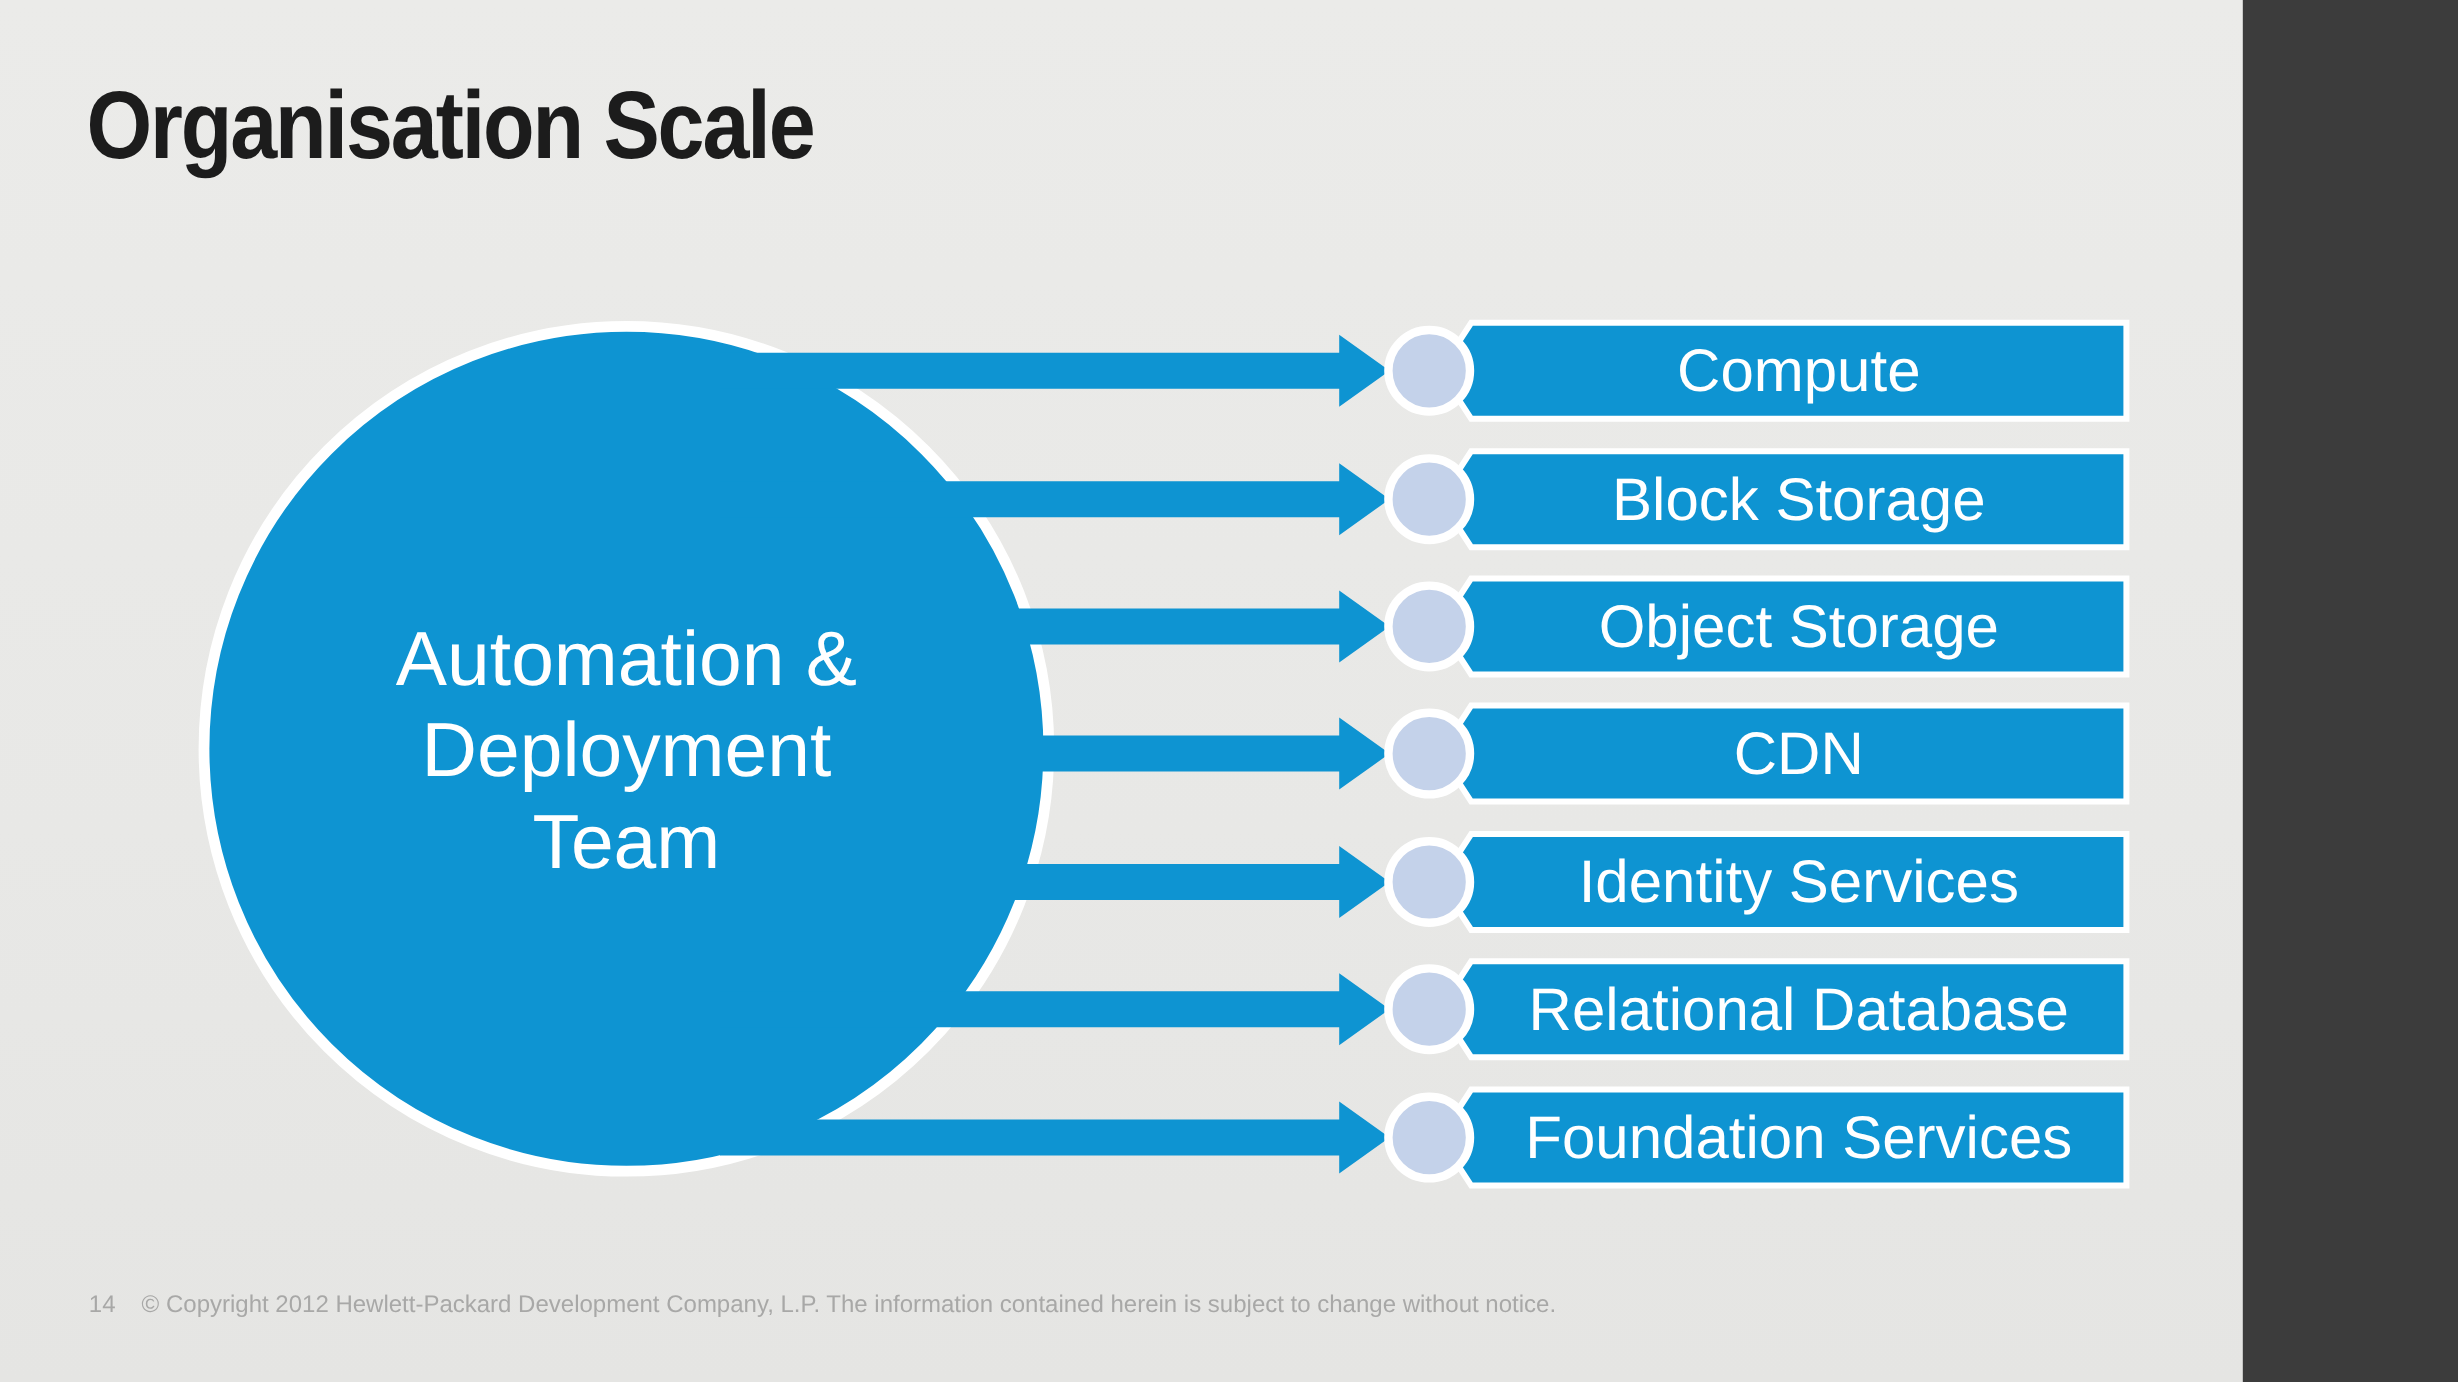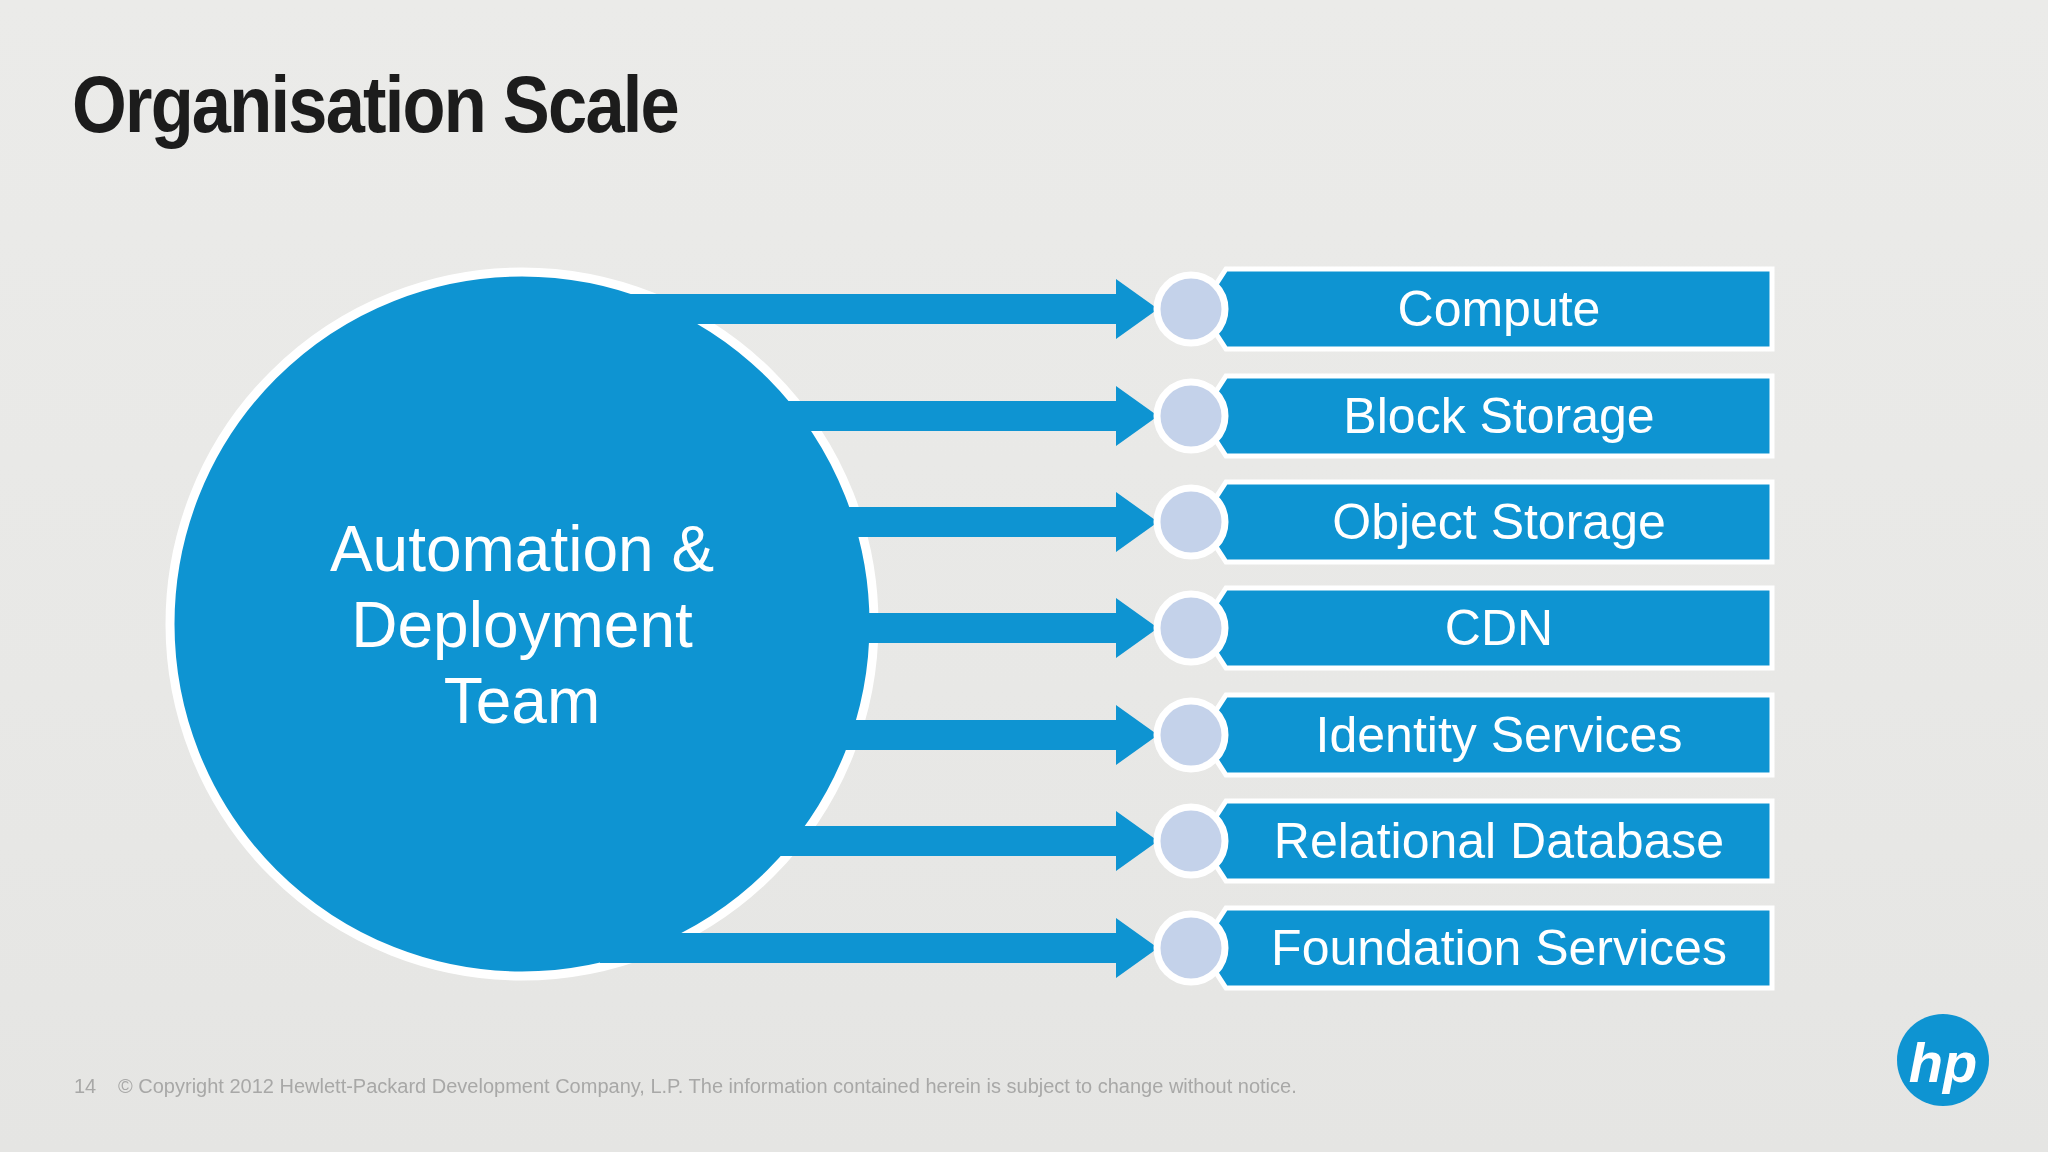--- a/index.html
+++ b/index.html
@@ -1,18 +1,18 @@
 <!DOCTYPE html>
 <html><head>
 <meta charset="utf-8">
 <style>
   html,body{margin:0;padding:0;background:#3c3c3c;}
   .slide{
     position:relative;
-    width:2048px;height:1152px;
+    width:1869px;height:1152px;
     background:linear-gradient(180deg,#ebebe9 0%,#e8e8e6 60%,#e5e5e3 100%);
     overflow:hidden;
     font-family:"Liberation Sans",sans-serif;
   }
   .slide svg{position:absolute;inset:0;display:block;}
   text{font-family:"Liberation Sans",sans-serif;}
   .title-text{font-size:80px;font-weight:bold;fill:#1c1c1c;letter-spacing:-2px;}
   .hub-text{font-size:64px;fill:#ffffff;text-anchor:middle;}
   .bar-text{font-size:50px;fill:#ffffff;text-anchor:middle;}
   .footer-text{font-size:20px;fill:#a8a8a7;}

